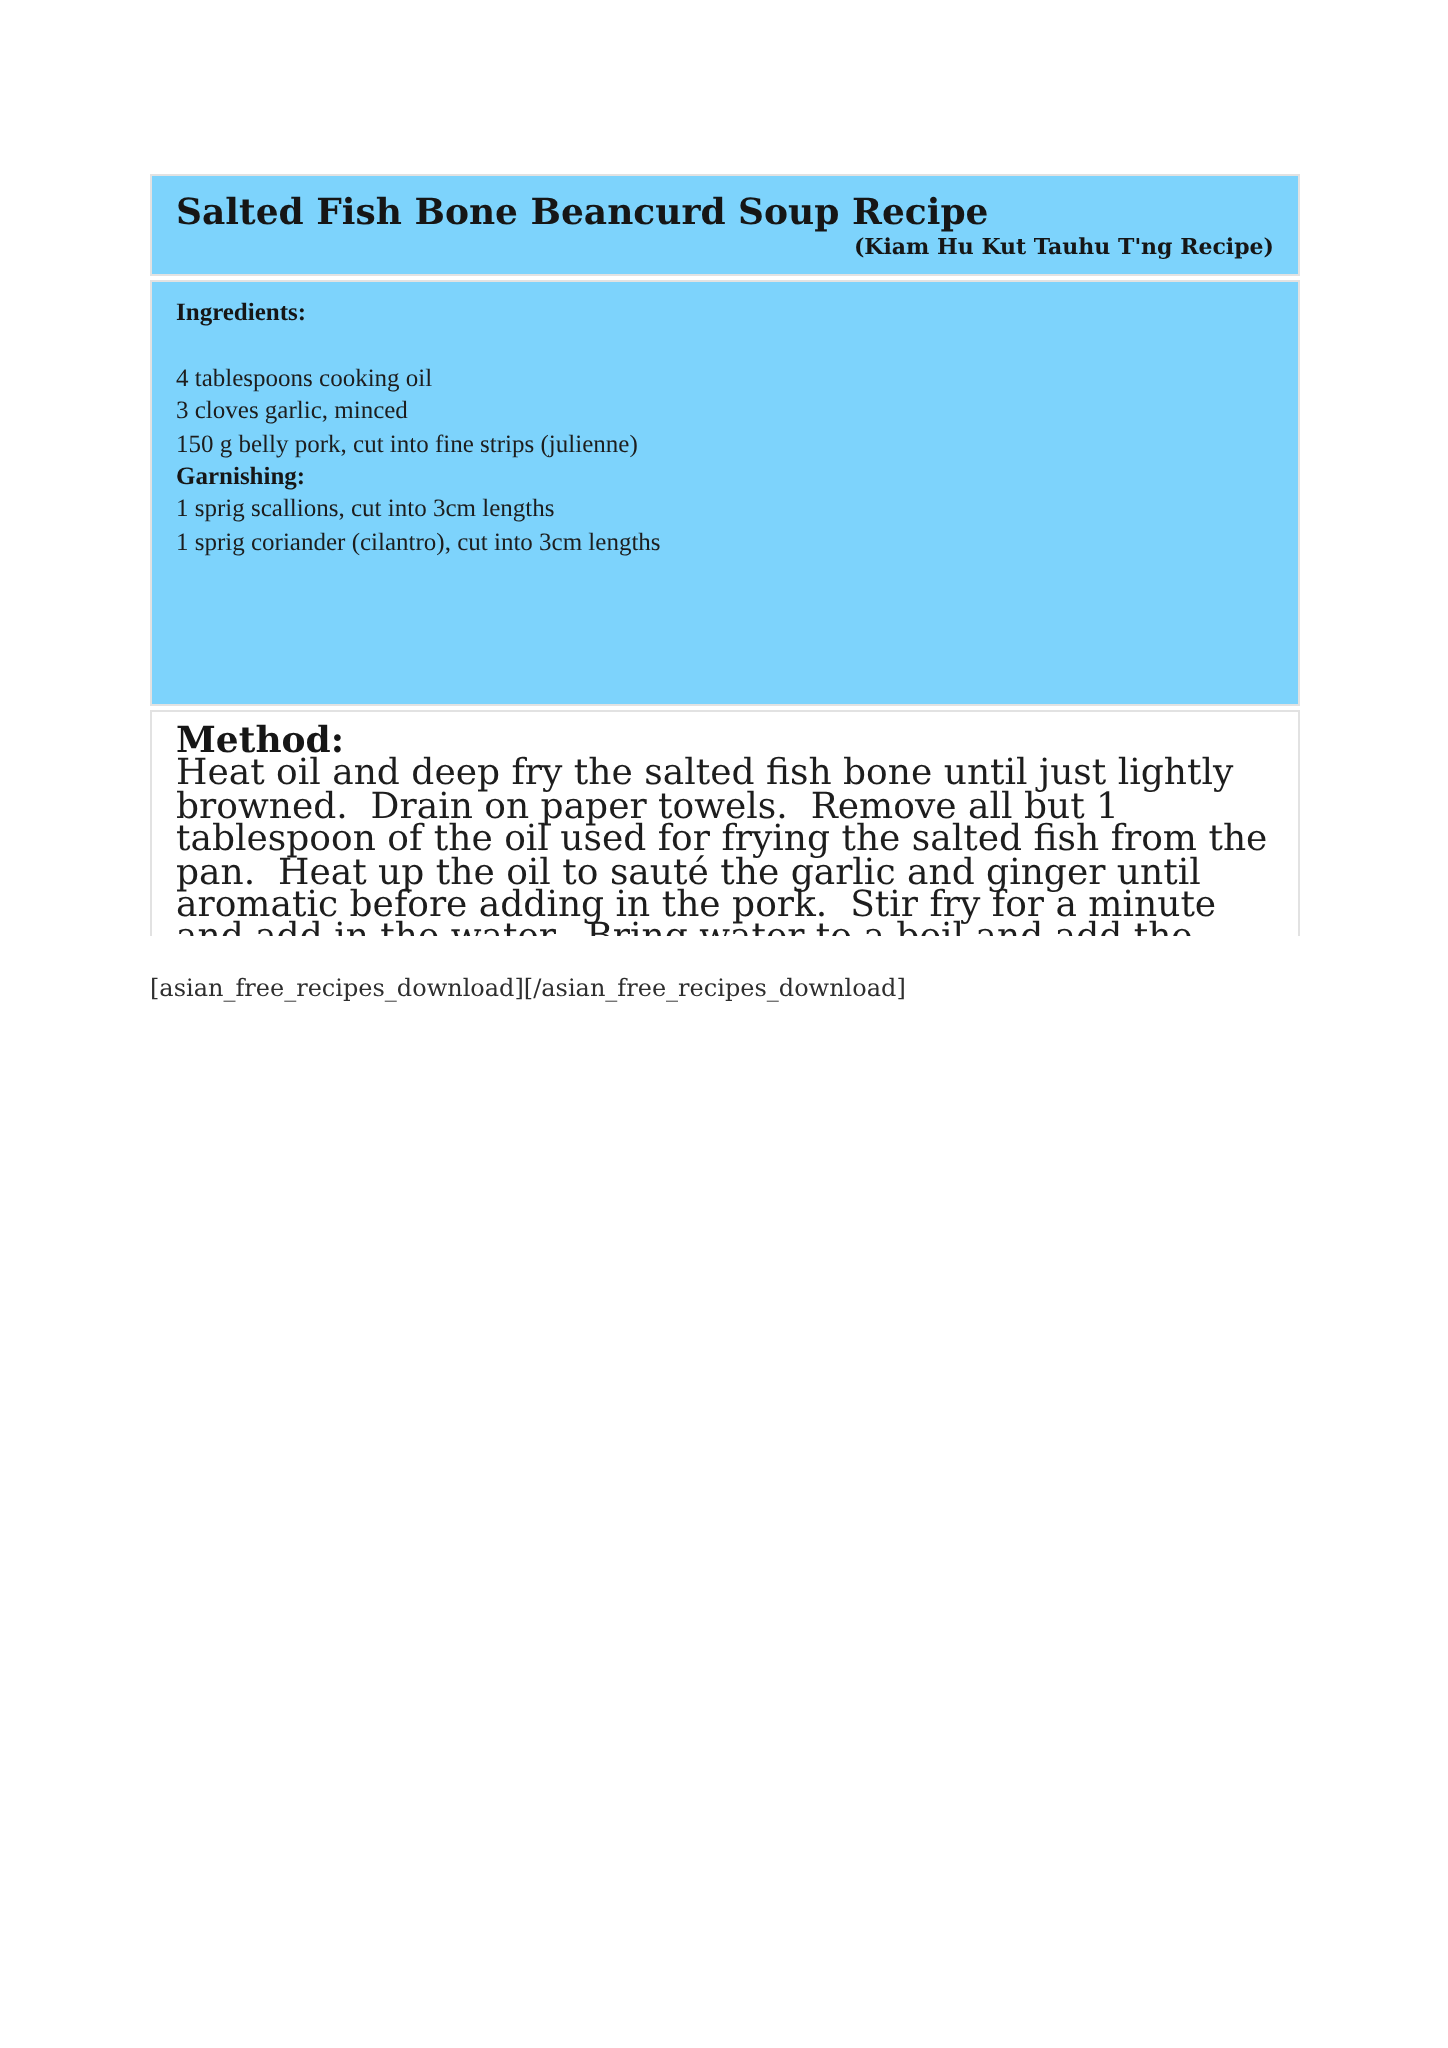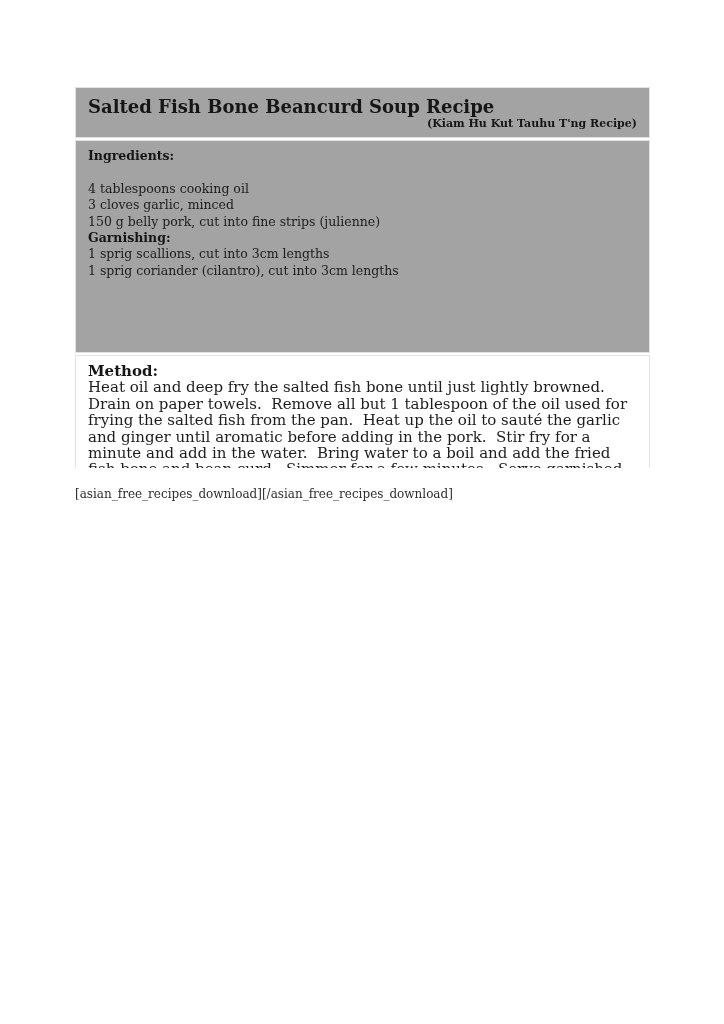--- a/index.html
+++ b/index.html
@@ -14,21 +14,21 @@
     font-family: "DejaVu Serif", serif;
     color: #1d1d1d;
     overflow: hidden;
   }
   .box {
     position: absolute;
     left: 75px;
     width: 575px;
     box-sizing: border-box;
     border: 1px solid #e2e2e2;
-    background: #a3a3a3;
+    background: #7dd3fc;
   }
   .title-box {
     top: 87px;
     height: 51px;
     padding: 8px 12px 0 12px;
   }
   .recipe-title {
     margin: 0;
     font-size: 18px;
     line-height: 21px;
@@ -42,20 +42,21 @@
     font-weight: bold;
     color: #161616;
     text-align: right;
   }
   .ingredients-box {
     top: 140px;
     height: 213px;
     padding: 7px 12px 6px 12px;
     font-size: 12.5px;
     line-height: 16.4px;
+    font-family: Liberation Serif, serif;
   }
   .section-heading {
     font-weight: bold;
     color: #161616;
   }
   .spacer-line {
     height: 16.4px;
   }
   .ing-line {
     white-space: nowrap;
@@ -68,21 +69,21 @@
     height: 113px;
     overflow: hidden;
   }
   .method-box {
     box-sizing: border-box;
     width: 575px;
     height: 130px;
     border: 1px solid #e2e2e2;
     background: #ffffff;
     padding: 7px 12px 6px 12px;
-    font-size: 15px;
+    font-size: 18px;
     line-height: 16.4px;
   }
   .method-text {
     margin: 0;
     white-space: pre-wrap;
   }
   .shortcode-line {
     position: absolute;
     left: 75px;
     top: 486px;

